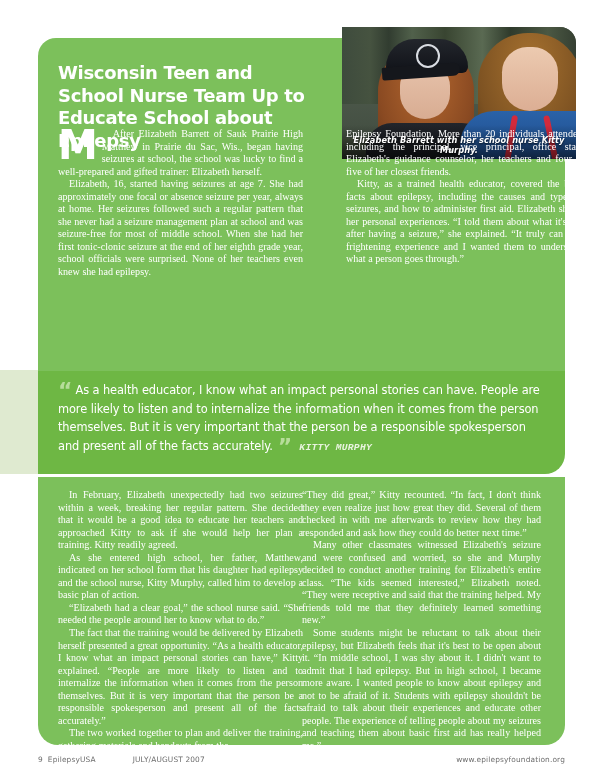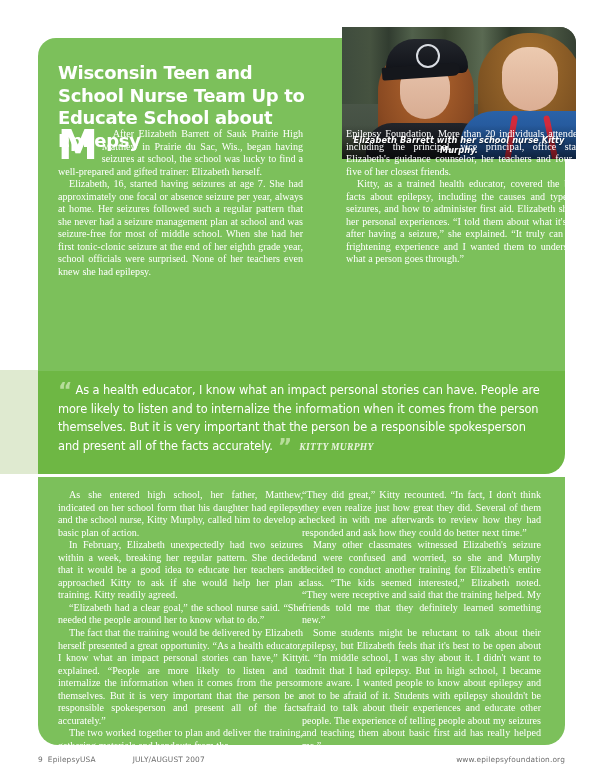--- a/index.html
+++ b/index.html
@@ -176,21 +176,21 @@
     font-family:"DejaVu Sans", sans-serif;
     font-weight:bold;
     font-size:22px;
     line-height:0;
     position:relative;top:4px;
     letter-spacing:-1px;
   }
   .qmark-open{margin-right:4px;}
   .qmark-close{margin-left:5px;}
   .quote-attrib{
-    font-family:Liberation Serif, serif;
+    font-family:Liberation Mono, monospace;
     font-style:italic;
     font-weight:bold;
     font-size:9.6px;
     color:#e9f4df;
     letter-spacing:.3px;
     margin-left:8px;
   }
 
   
   .panel-bottom{
@@ -266,22 +266,22 @@
 
   <div class="panel-quote">
     <div class="quote-text">
       <span class="qmark qmark-open">“</span><span>As a health educator, I know what an impact personal stories can have. People are more likely to listen and to internalize the information when it comes from the person themselves. But it is very important that the person be a responsible spokesperson and present all of the facts accurately.</span><span class="qmark qmark-close">”</span><span class="quote-attrib">KITTY MURPHY</span>
     </div>
   </div>
 
   <div class="panel-bottom"></div>
 
   <div class="col bot-col-left">
+    <p><span>In February, Elizabeth unexpectedly had two seizures within a week, breaking her regular pattern. She decided that it would be a good idea to educate her teachers and approached Kitty to ask if she would help her plan a training. Kitty readily agreed.</span></p>
     <p><span>As she entered high school, her father, Matthew, indicated on her school form that his daughter had epilepsy and the school nurse, Kitty Murphy, called him to develop a basic plan of action.</span></p>
-    <p><span>In February, Elizabeth unexpectedly had two seizures within a week, breaking her regular pattern. She decided that it would be a good idea to educate her teachers and approached Kitty to ask if she would help her plan a training. Kitty readily agreed.</span></p>
     <p><span>“Elizabeth had a clear goal,” the school nurse said. “She needed the people around her to know what to do.”</span></p>
     <p><span>The fact that the training would be delivered by Elizabeth herself presented a great opportunity. “As a health educator, I know what an impact personal stories can have,” Kitty explained. “People are more likely to listen and to internalize the information when it comes from the person themselves. But it is very important that the person be a responsible spokesperson and present all of the facts accurately.”</span></p>
     <p><span>The two worked together to plan and deliver the training, gathering materials and handouts from the</span></p>
   </div>
 
   <div class="col bot-col-right">
     <p class="first"><span>“They did great,” Kitty recounted. “In fact, I don't think they even realize just how great they did. Several of them checked in with me afterwards to review how they had responded and ask how they could do better next time.”</span></p>
     <p><span>Many other classmates witnessed Elizabeth's seizure and were confused and worried, so she and Murphy decided to conduct another training for Elizabeth's entire class. “The kids seemed interested,” Elizabeth noted. “They were receptive and said that the training helped. My friends told me that they definitely learned something new.”</span></p>
     <p><span>Some students might be reluctant to talk about their epilepsy, but Elizabeth feels that it's best to be open about it. “In middle school, I was shy about it. I didn't want to admit that I had epilepsy. But in high school, I became more aware. I wanted people to know about epilepsy and not to be afraid of it. Students with epilepsy shouldn't be afraid to talk about their experiences and educate other people. The experience of telling people about my seizures and teaching them about basic first aid has really helped me.”</span></p>
   </div>

